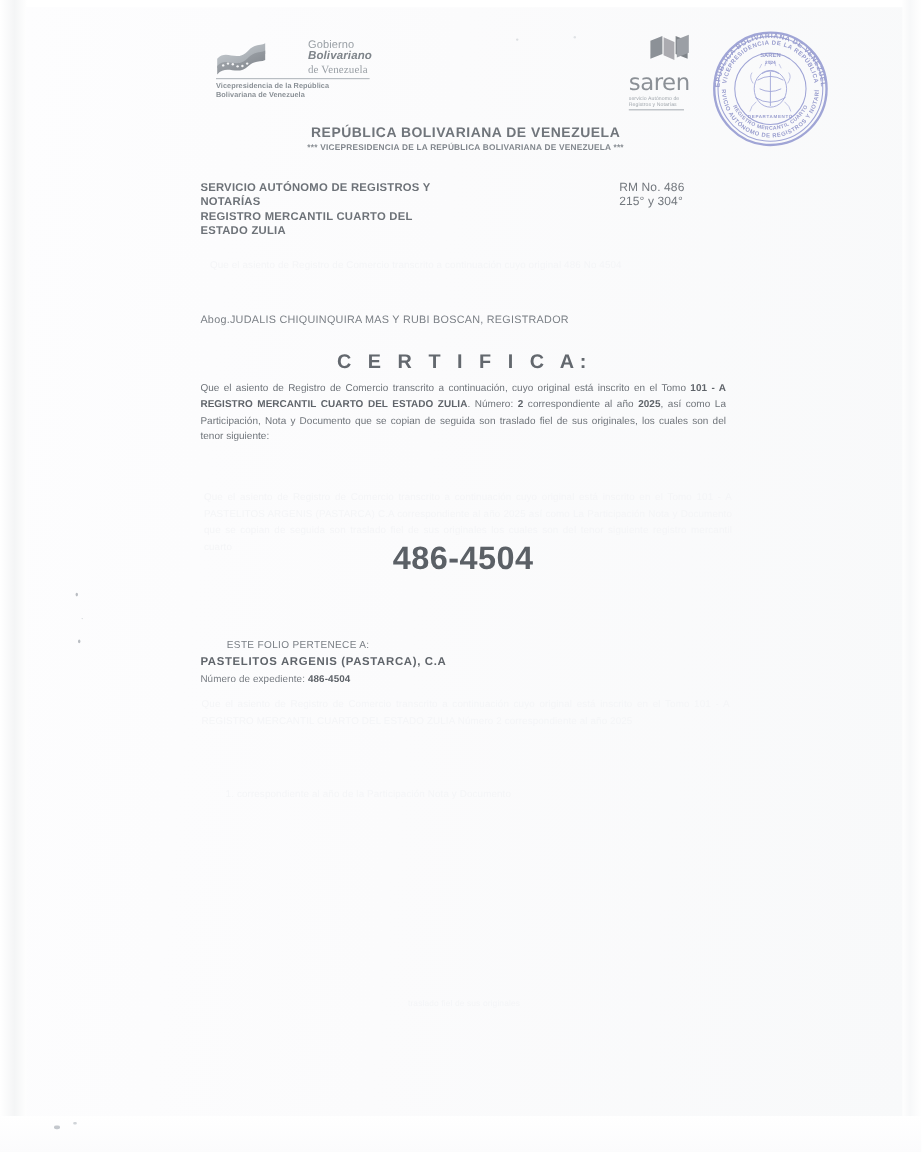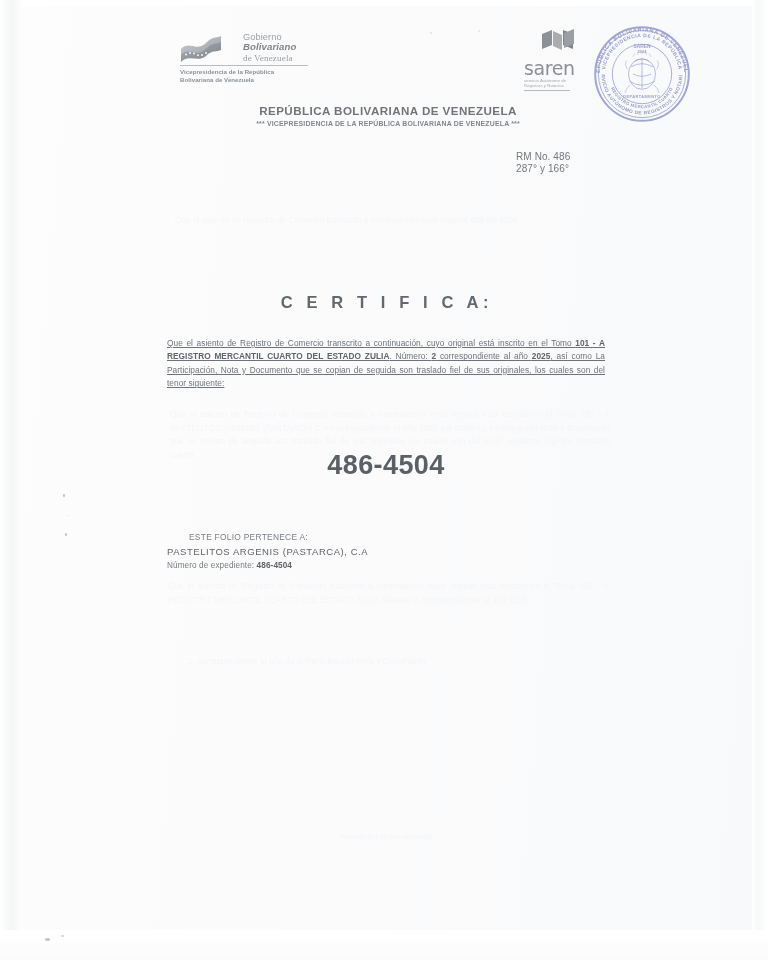--- a/index.html
+++ b/index.html
@@ -53,21 +53,21 @@
     left: 0; top: 0;
     width: 768px; height: 960px;
   }
 
   
   #gov-logo {
     position: absolute;
     left: 180px; top: 31px;
     width: 130px;
   }
-  #gov-logo-row { display: flex; align-items: flex-start; gap: 21px; }
+  #gov-logo-row { display: flex; align-items: flex-start; gap: 5px; justify-content: space-between; }
   .flag-mark { width: 42px; height: 30px; flex: 0 0 42px; margin-top: 2px; }
   #gov-words {
     font-size: 9.2px;
     line-height: 10.4px;
     color: #8f949a;
     letter-spacing: .1px;
     padding-top: 1px;
   }
   #gov-words .w1 { color: #9aa0a6; }
   #gov-words .w2 { font-weight: bold; color: #7e848a; font-size: 9.6px; font-style: italic; }
@@ -197,28 +197,27 @@
     font-size: 16.5px;
     font-weight: bold;
     color: #63686e;
     letter-spacing: 4.6px;
     padding-left: 6px;
   }
 
   
   #cert-paragraph {
     position: absolute;
-    left: 167px; top: 337px;
+    left: 167px; top: 317px;
     width: 438px;
     font-size: 8.3px;
     line-height: 13.4px;
     color: #6e7379;
     text-align: justify;
     letter-spacing: .04px;
-    text-decoration: underline;
   }
   #cert-paragraph b { color: #5f646a; font-weight: bold; }
 
   
   #folio-number {
     position: absolute;
     left: 0; top: 450px;
     width: 768px;
     text-align: center;
     font-size: 27px;
@@ -237,21 +236,21 @@
   }
   #belongs-label {
     font-size: 8.4px;
     letter-spacing: .28px;
     color: #7a7f85;
     padding-left: 22px;
   }
   #belongs-company {
     margin-top: 4px;
     font-size: 9.5px;
-    font-weight: normal;
+    font-weight: bold;
     letter-spacing: .55px;
     color: #60656b;
   }
   #belongs-file {
     margin-top: 4px;
     font-size: 8.2px;
     color: #777c82;
     letter-spacing: .1px;
   }
   #belongs-file b { color: #5e6369; font-weight: bold; }
@@ -378,26 +377,33 @@
           <path d="M50 41 l2 -4 M55 39 l1 -4 M60 38 l0 -4 M65 39 l-1 -4 M70 41 l-2 -4"></path>
         </g>
       </g>
     </svg>
 
     <div id="national-heading">
       <div id="heading-main">REPÚBLICA BOLIVARIANA DE VENEZUELA</div>
       <div id="heading-sub">*** VICEPRESIDENCIA DE LA REPÚBLICA BOLIVARIANA DE VENEZUELA ***</div>
     </div>
 
+    <div id="registry-block">
+      <div>SERVICIO AUTÓNOMO DE REGISTROS Y</div>
+      <div>NOTARÍAS</div>
+      <div>REGISTRO MERCANTIL CUARTO DEL</div>
+      <div>ESTADO ZULIA</div>
+    </div>
 
     <div id="rm-block">
       <div>RM No. 486</div>
-      <div>287° y 166°</div>
-    </div>
-
+      <div>215° y 304°</div>
+    </div>
+
+    <div id="registrar-line">Abog.JUDALIS CHIQUINQUIRA MAS Y RUBI BOSCAN, REGISTRADOR</div>
 
     <div id="certifica">C E R T I F I C A:</div>
 
     <div id="cert-paragraph"><span>Que el asiento de Registro de Comercio transcrito a continuación, cuyo original está inscrito en el Tomo </span><b>101 - A REGISTRO MERCANTIL CUARTO DEL ESTADO ZULIA</b><span>. Número: </span><b>2</b><span> correspondiente al año </span><b>2025</b><span>, así como La Participación, Nota y Documento que se copian de seguida son traslado fiel de sus originales, los cuales son del tenor siguiente:</span></div>
 
     <div id="folio-number">486-4504</div>
 
     <div id="belongs-block">
       <div id="belongs-label">ESTE FOLIO PERTENECE A:</div>
       <div id="belongs-company">PASTELITOS ARGENIS (PASTARCA), C.A</div>

